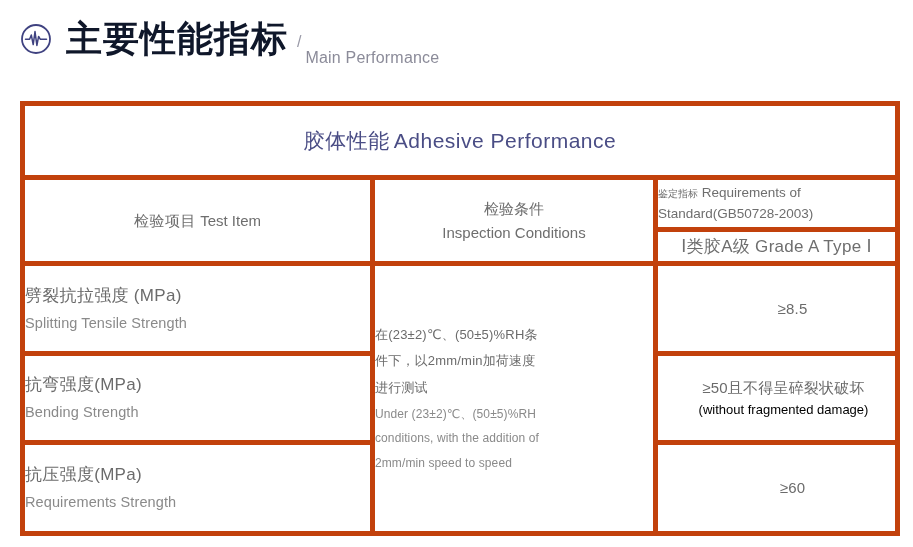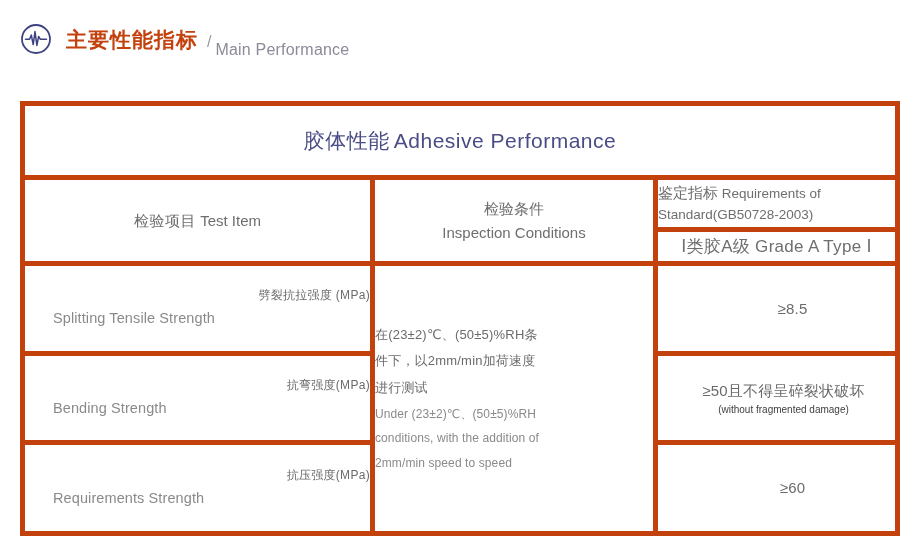--- a/index.html
+++ b/index.html
@@ -27,42 +27,42 @@
   }
   .pulse-icon {
     width: 32px;
     height: 32px;
     flex: 0 0 32px;
     margin-right: 14px;
   }
   .pulse-icon svg { display: block; }
 
   .header-cn {
-    font-size: 21px;
+    font-size: 36px;
     letter-spacing: 1px;
-    color: #c2410c;
+    color: #0f172a;
     font-weight: 700;
     line-height: 1;
     white-space: nowrap;
     text-align: right;
   }
   .header-sep {
     font-size: 16px;
     color: #9a9aa8;
     margin: 0 4px 0 9px;
     line-height: 1;
     position: relative;
     top: 3px;
   }
   .header-en {
     font-size: 16px;
     color: #8b8b99;
     line-height: 1;
     position: relative;
-    top: 11px;
+    top: 19px;
     white-space: nowrap;
     letter-spacing: .2px;
   }
 
   
   .perf-table {
     position: absolute;
     left: 20px;
     top: 101px;
     width: 875px;
@@ -96,49 +96,47 @@
   .colhead .cn { letter-spacing: .5px; }
 
   .std-head {
     font-size: 13.5px;
     color: #6e6e6e;
     line-height: 1.5;
     padding: 11px 14px;
     text-align: left;
     height: 47px;
   }
-  .std-head .cn { font-size: 15px; font-family: Liberation Serif, serif; }
+  .std-head .cn { font-size: 10px; font-family: Liberation Serif, serif; }
 
   .std-sub {
     font-size: 17px;
     color: #6e6e6e;
     text-align: center;
     height: 29px;
     padding: 4px 8px;
     letter-spacing: .3px;
   }
 
   .item-cell {
     padding: 10px 10px 10px 36px;
     text-align: left;
     line-height: 1.75;
   }
   .item-cell .cn {
-    font-size: 12px;
+    font-size: 17px;
     color: #6b6b6b;
     display: block;
     letter-spacing: .3px;
-    text-align: right;
   }
   .item-cell .en {
     font-size: 14.5px;
     color: #8a8a8a;
     display: block;
     letter-spacing: .1px;
-    margin-left: 28px;
   }
 
   .cond-cell {
     padding: 14px 18px 14px 20px;
     text-align: left;
     vertical-align: middle;
   }
   .cond-cell .line-cn {
     font-size: 13px;
     color: #6b6b6b;
@@ -157,22 +155,22 @@
     text-align: left;
     line-height: 1.55;
   }
   .req-cell .main {
     font-size: 15px;
     color: #6b6b6b;
     display: block;
     letter-spacing: .2px;
   }
   .req-cell .note {
-    font-size: 10px;
-    color: #404040;
+    font-size: 13px;
+    color: #000000;
     display: block;
     letter-spacing: 0;
   }
   .req-cell.mid { padding-left: 32px; text-align: center; }
 </style>
 </head>
 <body>
 
 <div class="page-header">
   <span class="pulse-icon">

